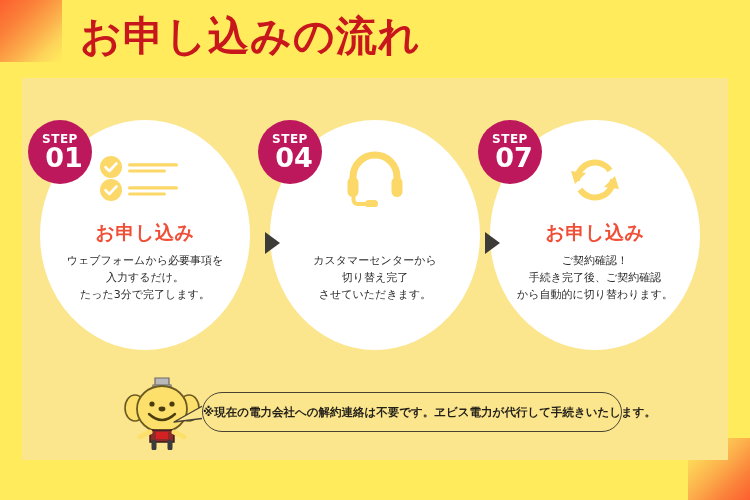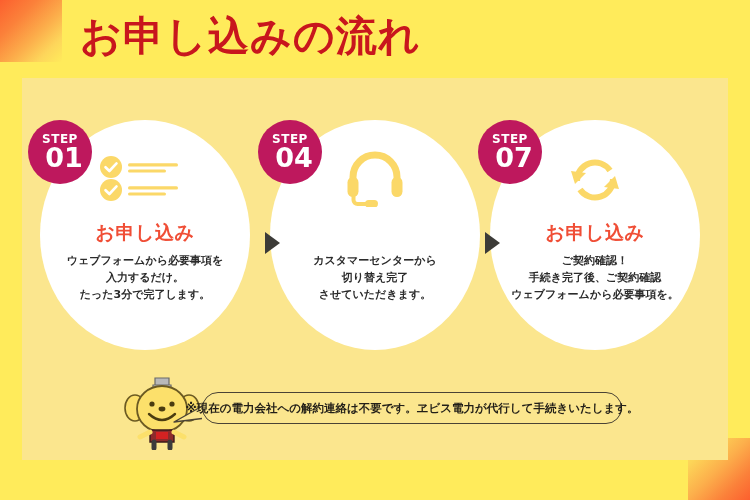--- a/index.html
+++ b/index.html
@@ -63,42 +63,42 @@
     position:absolute;left:0;top:24px;width:210px;height:70px;
     display:flex;align-items:center;justify-content:center;z-index:3;
   }
 
   .step-title{
     position:absolute;left:0;top:100px;width:210px;text-align:center;
     font-size:19px;font-weight:bold;color:#F04E36;z-index:3;letter-spacing:.5px;
   }
   .step-body{
     position:absolute;left:0;top:132px;width:210px;text-align:center;
-    font-size:11px;font-weight:bold;color:#2b2b2b;line-height:17px;z-index:3;
+    font-size:11px;font-weight:normal;color:#2b2b2b;line-height:17px;z-index:3;
   }
   .step-body div{white-space:nowrap;}
 
   
   .arrow{
     position:absolute;top:232px;width:0;height:0;
     border-top:11px solid transparent;border-bottom:11px solid transparent;
     border-left:15px solid #3C3B38;z-index:6;
   }
   .arrow-1{left:265px;}
   .arrow-2{left:485px;}
 
   
   .footer{
     position:absolute;left:120px;top:370px;width:520px;height:80px;
   }
   .mascot{position:absolute;left:0;top:4px;width:84px;height:76px;}
   .bubble{
-    position:absolute;left:82px;top:22px;width:420px;height:32px;
+    position:absolute;left:82px;top:22px;width:420px;height:40px;
     border:1.4px solid #4a4335;border-radius:21px;
-    display:flex;align-items:center;justify-content:center;
+    display:flex;align-items:center;
     font-size:11.5px;font-weight:bold;color:#221f18;
     box-sizing:border-box;white-space:nowrap;
   }
   .tail-svg{position:absolute;left:52px;top:28px;}
 </style>
 </head>
 <body>
 
 <div class="stage">
 
@@ -170,21 +170,21 @@
           <path d="M11 30 A18 18 0 0 1 44 19.5" stroke="#FBD868" stroke-width="6" fill="none" stroke-linecap="butt"></path>
           <path d="M47 28 A18 18 0 0 1 14 38.5" stroke="#FBD868" stroke-width="6" fill="none" stroke-linecap="butt"></path>
           <polygon points="5,20 20,22 9,33" fill="#FBD868"></polygon>
           <polygon points="53,38 38,36 49,25" fill="#FBD868"></polygon>
         </svg>
       </div>
       <div class="step-title">お申し込み</div>
       <div class="step-body">
         <div>ご契約確認！</div>
         <div>手続き完了後、ご契約確認</div>
-        <div>ウェブフォームから必要事項を。</div>
+        <div>から自動的に切り替わります。</div>
       </div>
     </div>
 
   </div>
 
   <div class="arrow arrow-1"></div>
   <div class="arrow arrow-2"></div>
 
   <div class="footer">
 

